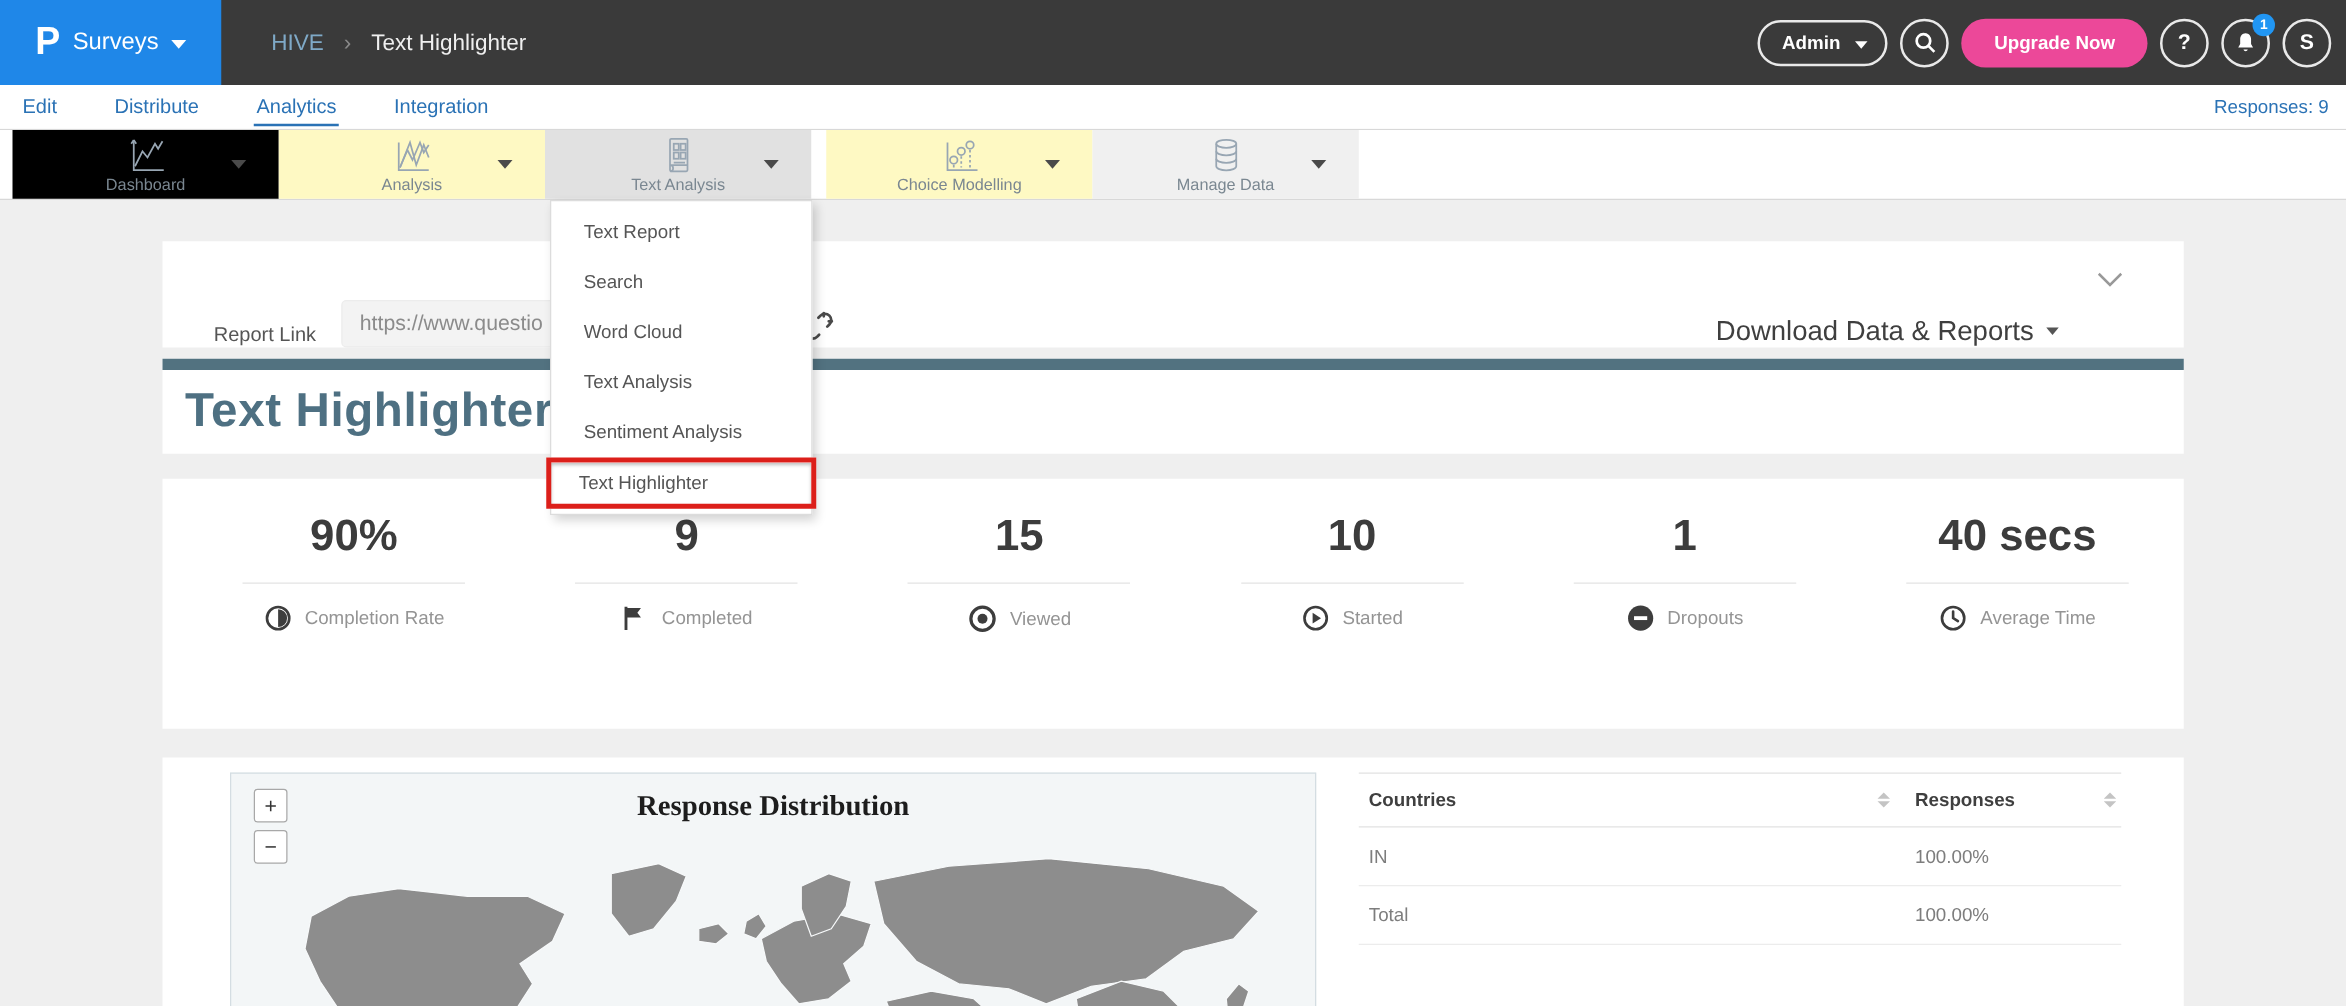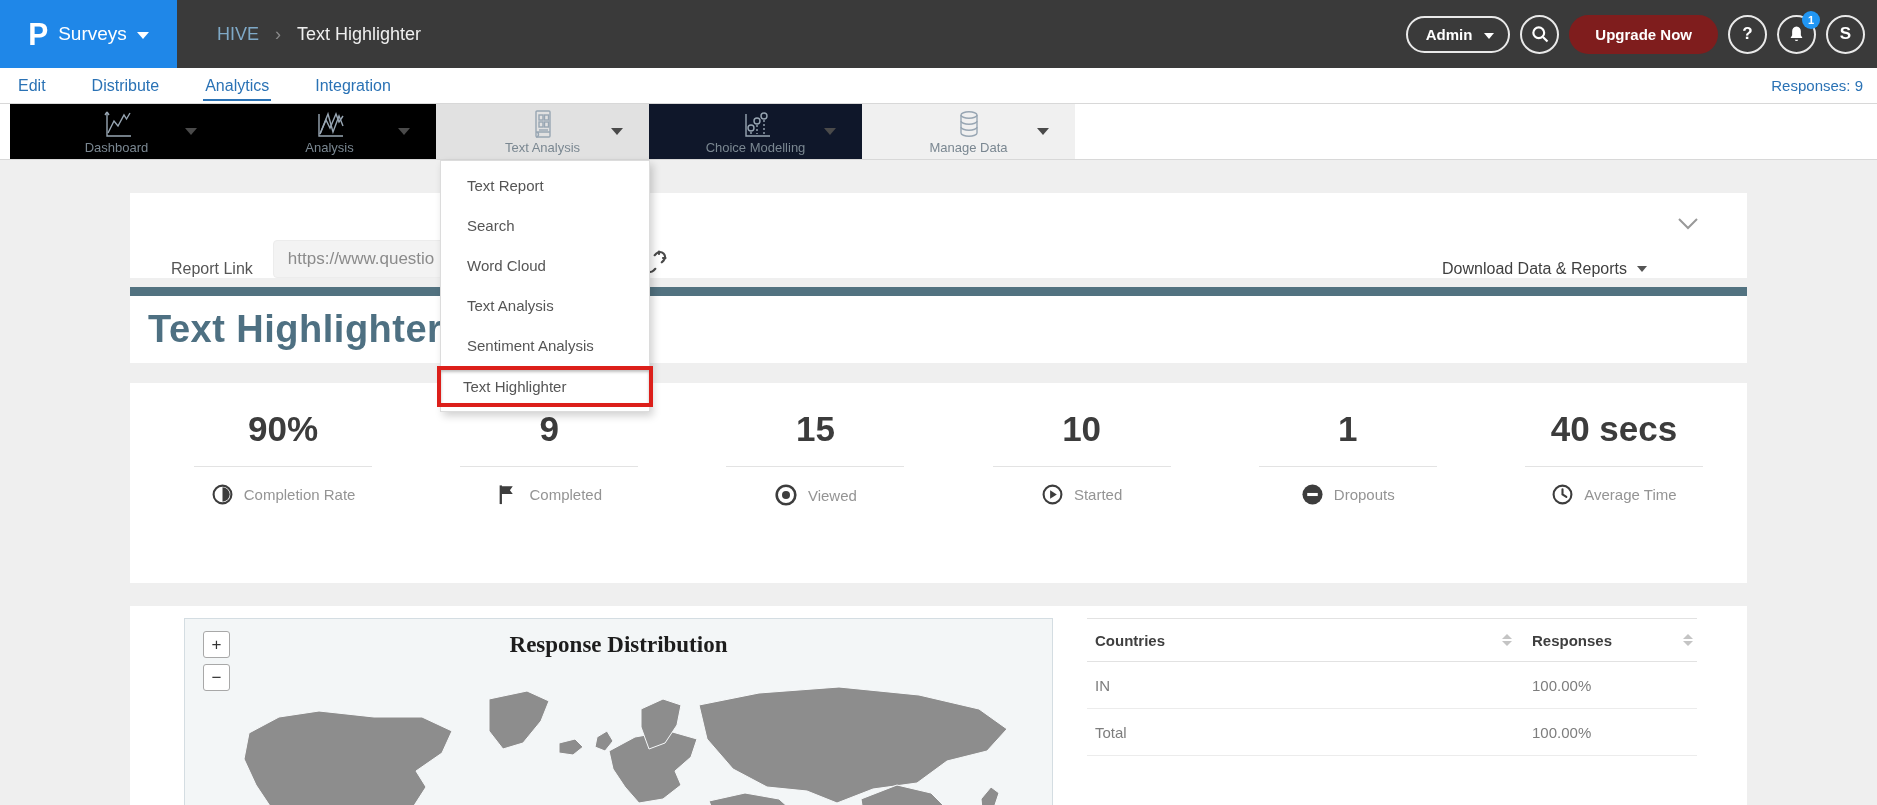--- a/index.html
+++ b/index.html
@@ -18,40 +18,40 @@
   .crumb-parent { color:#7fa9c7; }
   .crumb-sep { color:#8a8a8a; font-size:18px; }
   .crumb-current { color:#efefef; }
   .topbar-right { position:absolute; right:12px; top:0; height:68px; display:flex; align-items:center; gap:10px; }
   .admin-pill { border:2px solid #e9e9e9; border-radius:19px; height:37px; padding:0 14px 0 18px;
                 display:flex; align-items:center; gap:12px; color:#fff; font-size:15px; font-weight:bold; cursor:pointer; }
   .admin-pill .caret-down-white { border-left-width:5px; border-right-width:5px; border-top-width:6px; }
   .circle-btn { width:39px; height:39px; border:2px solid #e9e9e9; border-radius:50%; display:flex;
                 align-items:center; justify-content:center; color:#fff; font-size:17px; font-weight:bold;
                 cursor:pointer; position:relative; }
-  .upgrade-btn { background:#7f1d1d; color:#fff; font-size:15px; font-weight:bold; border:none;
+  .upgrade-btn { background:#ec4899; color:#fff; font-size:15px; font-weight:bold; border:none;
                  border-radius:20px; height:39px; padding:0 26px; cursor:pointer; }
   .badge { position:absolute; top:-6px; right:-6px; width:18px; height:18px; background:#2196f3;
            border-radius:50%; color:#fff; font-size:11px; font-weight:bold; display:flex;
            align-items:center; justify-content:center; }
 
   
   .subnav { height:35px; background:#fff; display:flex; align-items:center; padding:0 16px; position:relative; }
   .subnav-links { display:flex; gap:42px; }
   .subnav a { color:#2a72b5; font-size:16px; text-decoration:none; padding:6px 2px 4px; cursor:pointer; }
   .subnav a.active { border-bottom:2px solid #2a72b5; }
   .responses { position:absolute; right:14px; color:#2a72b5; font-size:15px; }
 
   
   .toolbar { height:57px; background:#fff; border-top:1px solid #d8d8d8; border-bottom:1px solid #d8d8d8;
              display:flex; padding-left:10px; }
   .tab { width:213px; height:100%; position:relative; display:flex; flex-direction:column;
          align-items:center; justify-content:flex-start; cursor:pointer; }
-  .tab.t0 { background:#000000; } .tab.t1 { background:#000000; } .tab.t2 { background:#e1e1e1; }
-  .tab.t3 { background:#0f172a; } .tab.t4 { background:#f0f0f0; }
+  .tab.t0 { background:#000000; } .tab.t1 { background:#fef9c3; } .tab.t2 { background:#e1e1e1; }
+  .tab.t3 { background:#fef9c3;margin-left:12px; } .tab.t4 { background:#f0f0f0; }
   .tab .ticon { margin-top:4px; height:34px; }
   .tab .tlabel { font-size:13px; color:#7a8791; margin-top:-2px; }
   .tab .tcaret { position:absolute; right:26px; top:24px; width:0; height:0;
                  border-left:6px solid transparent; border-right:6px solid transparent; border-top:7px solid #4a4a4a; }
 
   
   .menu-panel { position:absolute; left:440px; top:160px; width:210px; height:252px; background:#fff;
                 border:1px solid #dcdcdc; box-shadow:3px 4px 8px rgba(0,0,0,.18); z-index:60; padding-top:5px; }
   .menu-item { height:40px; line-height:40px; padding-left:26px; font-size:15px; color:#555; cursor:pointer; }
   .menu-item-highlight { position:absolute; left:-4px; right:-4px; top:205px; height:41px;
@@ -61,21 +61,21 @@
   
   .content { position:relative; }
   .card { background:#fff; margin:0 130px; }
   .report-card { margin-top:33px; height:85px; display:flex; align-items:flex-end; position:relative; }
   .report-label { margin-left:41px; color:#555; font-size:16px; }
   .report-input { margin-left:20px; width:356px; height:38px; background:#f3f3f3; border:1px solid #ececec;
                   border-radius:4px; color:#8b8b8b; font-size:17px; padding:0 14px; line-height:36px;
                   overflow:hidden; white-space:nowrap; }
   .unlink-wrap { margin-left:14px; cursor:pointer; }
   .download-wrap { position:absolute; right:100px; display:flex; align-items:center; gap:10px; cursor:pointer; }
-  .download-label { color:#3f3f3f; font-size:16px; }
+  .download-label { color:#3f3f3f; font-size:22px; }
   .caret-down-dark { width:0; height:0; border-left:5px solid transparent; border-right:5px solid transparent;
                      border-top:6px solid #555; }
   .expand-chevron { position:absolute; right:48px; top:24px; cursor:pointer; }
 
   .title-card { margin-top:9px; border-top:9px solid #527280; height:76px; display:flex; align-items:center; }
   .page-title { margin-left:18px; color:#4e7082; font-size:38px; font-weight:700; letter-spacing:.5px; }
 
   .stats-card { margin-top:20px; height:200px; display:flex;padding-left:20px; }
   .stat { flex:1; display:flex; flex-direction:column; align-items:center; padding-top:26px; }
   .stat-value { color:#3c3c3c; font-size:35px; font-weight:bold; }

